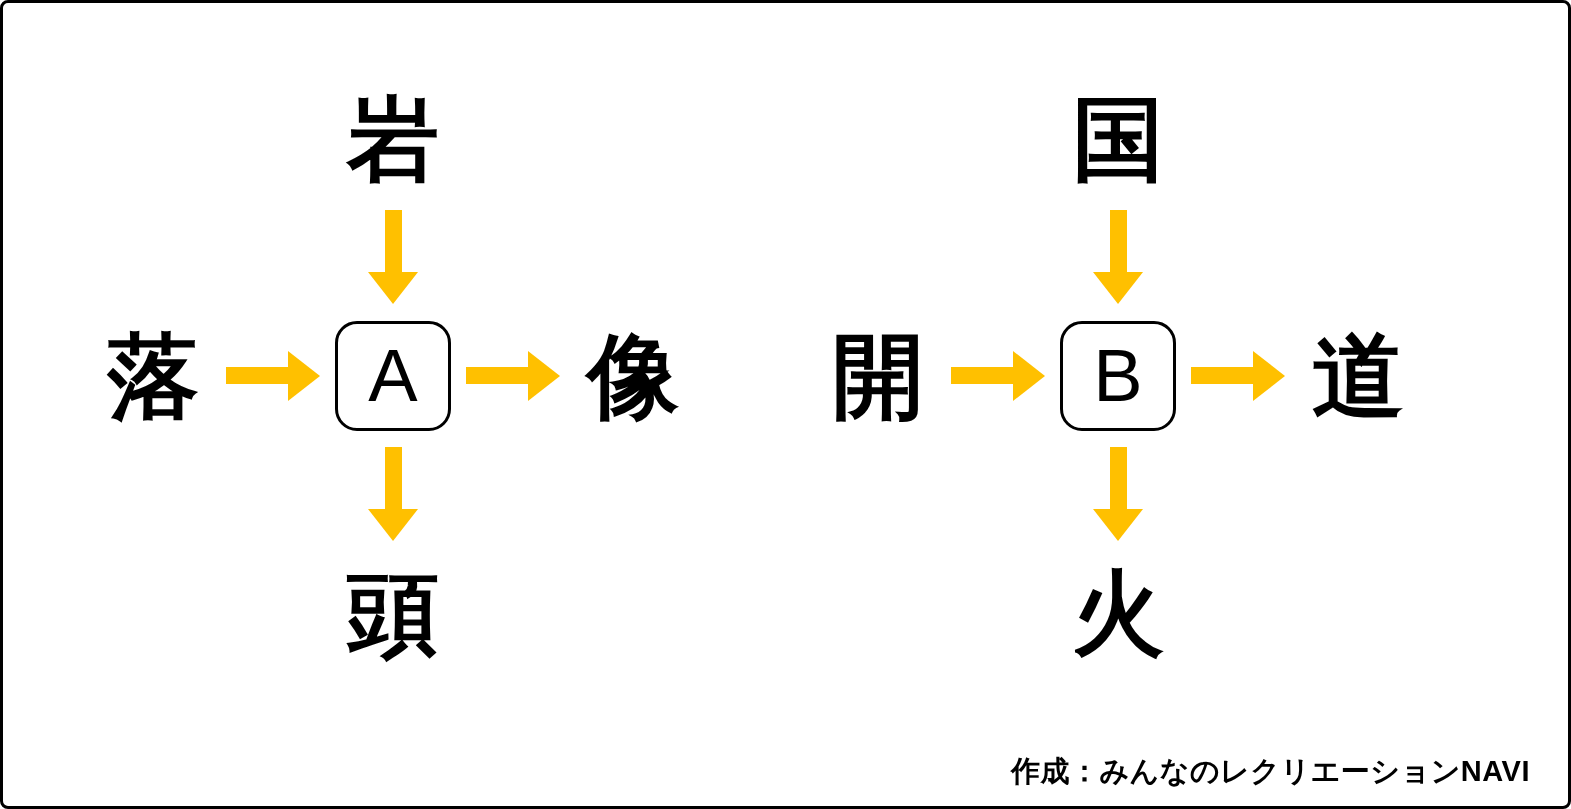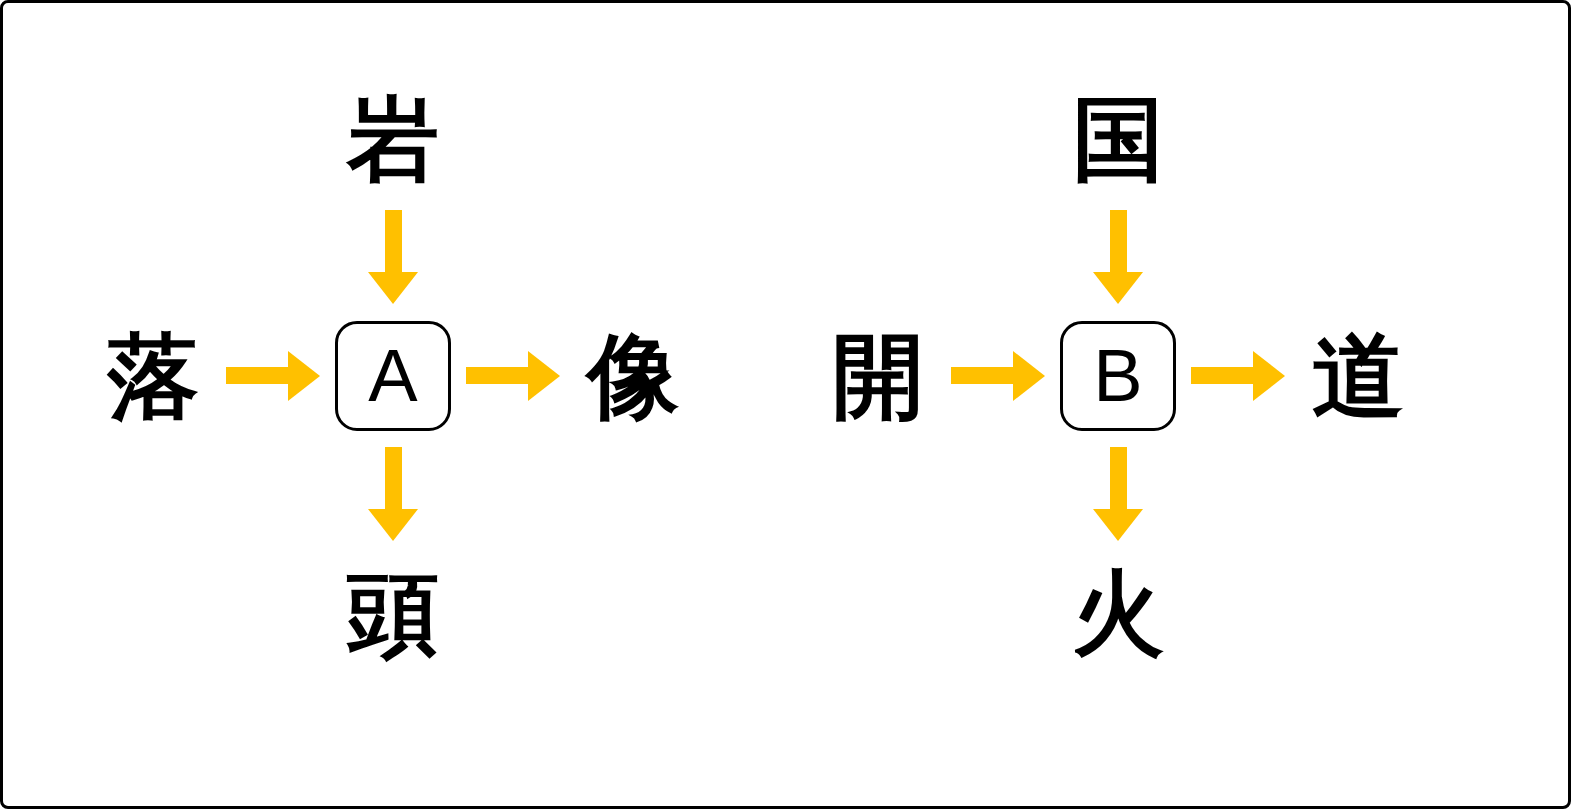--- a/index.html
+++ b/index.html
@@ -186,13 +186,14 @@
       <div class="arrow-down pos-abot">
         <div class="shaft"></div>
         <div class="head"></div>
       </div>
 
       <div class="kanji pos-bottom">火</div>
     </div>
 
   </div>
 
+  <div class="credit">作成：みんなのレクリエーションNAVI</div>
 </div>
 
 </body></html>

